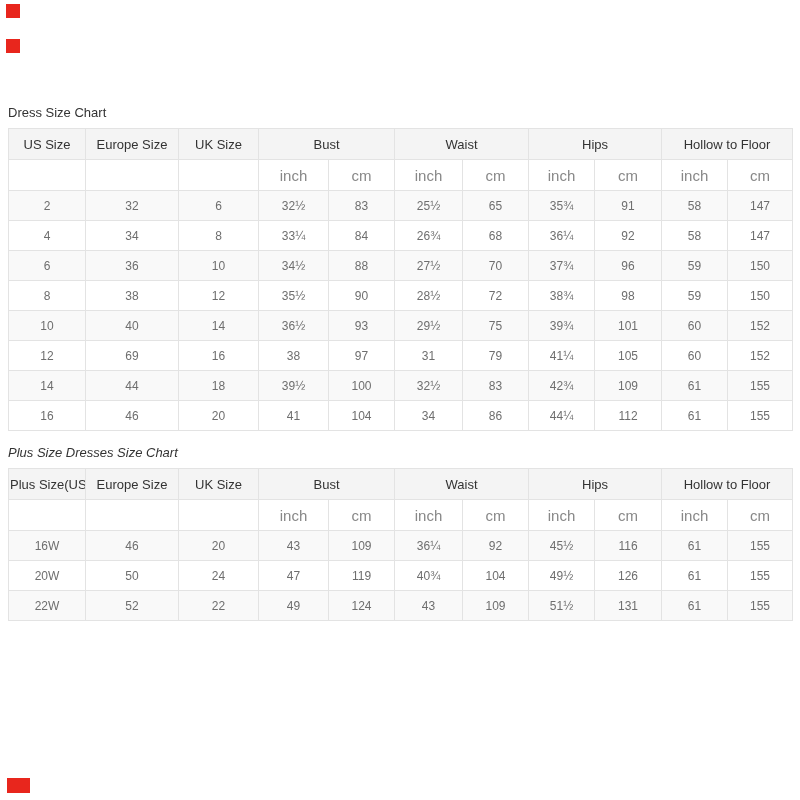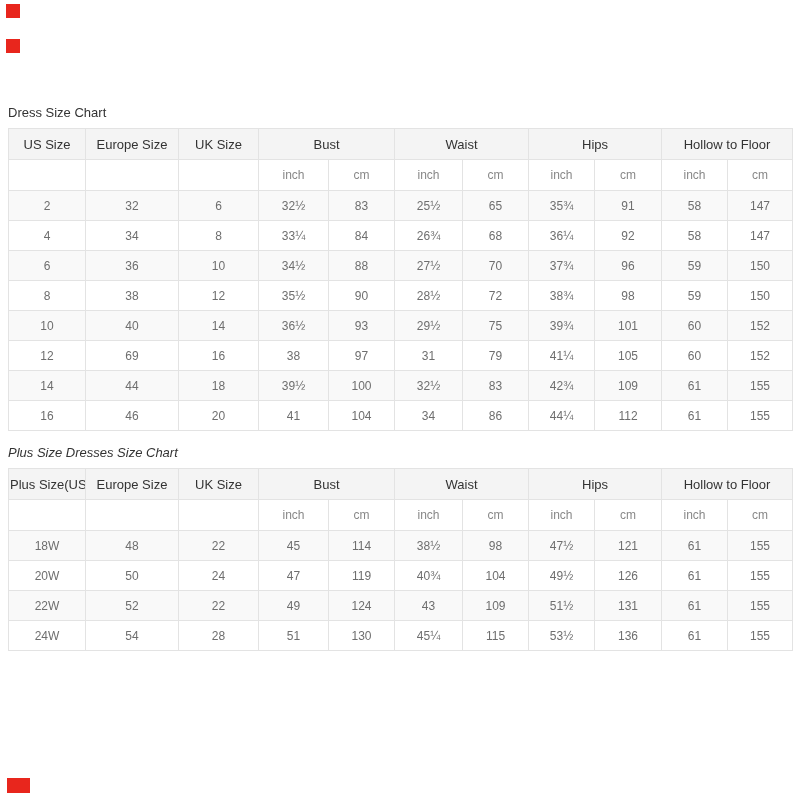--- a/index.html
+++ b/index.html
@@ -59,21 +59,21 @@
     background: #f4f4f4;
     color: #333333;
     font-weight: 400;
     font-size: 13px;
     height: 28px;
   }
   table.size-chart thead tr.unit-row th {
     background: #ffffff;
     color: #888888;
     font-weight: 400;
-    font-size: 12px;
+    font-size: 15px;
     height: 28px;
   }
   table.size-chart tbody td {
     color: #6e6e6e;
     font-size: 12px;
     height: 27px;
     background: #ffffff;
   }
   table.size-chart tbody tr:nth-child(odd) td {
     background: #f9f9f9;
@@ -273,29 +273,29 @@
             <th>inch</th>
             <th>cm</th>
             <th>inch</th>
             <th>cm</th>
             <th>inch</th>
             <th>cm</th>
           </tr>
         </thead>
         <tbody>
           <tr>
-            <td>18W</td>
-            <td>48</td>
-            <td>22</td>
-            <td>45</td>
-            <td>114</td>
-            <td>38½</td>
-            <td>98</td>
-            <td>47½</td>
-            <td>121</td>
+            <td>16W</td>
+            <td>46</td>
+            <td>20</td>
+            <td>43</td>
+            <td>109</td>
+            <td>36¼</td>
+            <td>92</td>
+            <td>45½</td>
+            <td>116</td>
             <td>61</td>
             <td>155</td>
           </tr>
           <tr>
             <td>20W</td>
             <td>50</td>
             <td>24</td>
             <td>47</td>
             <td>119</td>
             <td>40¾</td>
@@ -311,30 +311,17 @@
             <td>22</td>
             <td>49</td>
             <td>124</td>
             <td>43</td>
             <td>109</td>
             <td>51½</td>
             <td>131</td>
             <td>61</td>
             <td>155</td>
           </tr>
-          <tr>
-            <td>24W</td>
-            <td>54</td>
-            <td>28</td>
-            <td>51</td>
-            <td>130</td>
-            <td>45¼</td>
-            <td>115</td>
-            <td>53½</td>
-            <td>136</td>
-            <td>61</td>
-            <td>155</td>
-          </tr>
         </tbody>
       </table>
 
   </div>
 </div>
 
 </body></html>

